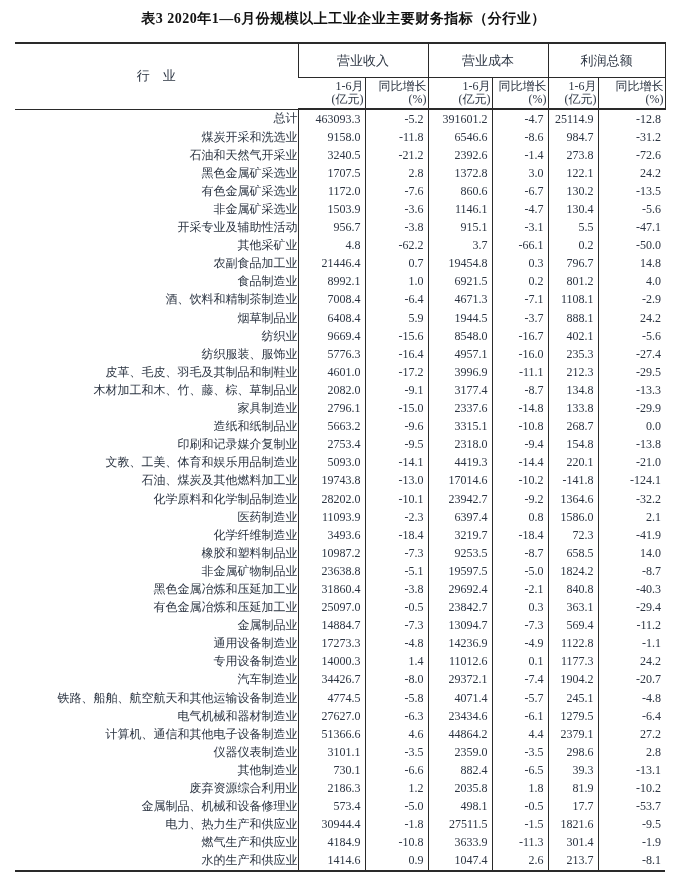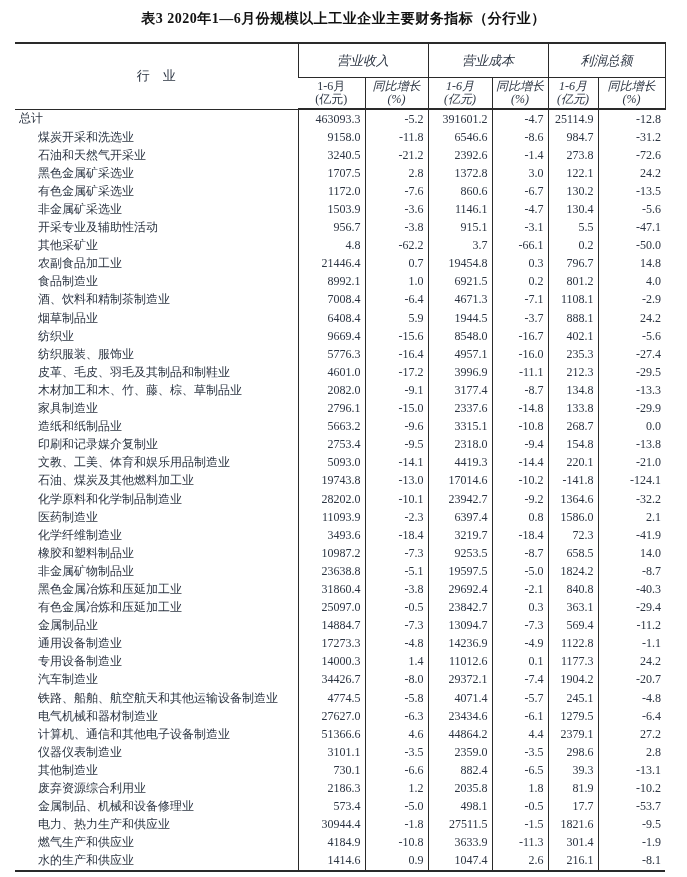--- a/index.html
+++ b/index.html
@@ -25,37 +25,37 @@
     border-top:2px solid var(--border);
     border-bottom:2px solid var(--border);
     font-size:12px;color:var(--text);
   }
   table.fin th{font-weight:normal;}
   thead tr.group th{
     height:31px;text-align:center;vertical-align:middle;
     font-size:13px;border-bottom:1px solid var(--border);
   }
   thead tr.sub th{
-    height:28px;text-align:center;vertical-align:middle;
+    height:28px;text-align:right;vertical-align:middle;
     font-size:12px;line-height:13px;
     border-bottom:2px solid var(--border);
   }
   th.industry-h{
     text-align:center;vertical-align:middle;
     font-size:13px;white-space:pre;
     border-bottom:2px solid var(--border);
   }
-  thead th+th{border-left:1px solid var(--border);font-style:italic;}
+  thead th+th{border-left:1px solid var(--border);}
   thead th.rightmost{border-right:1px solid var(--border);}
   tbody td{
     height:18.1px;padding:0;vertical-align:middle;
     overflow:hidden;white-space:nowrap;
   }
   tbody td+td{border-left:1px solid var(--border);}
-  td.industry{text-align:left;padding-left:4px;}
+  td.industry{text-align:right;padding-left:4px;}
   td.industry.indent{padding-left:23px;}
   td.num{text-align:right;padding-right:4px;}
   .note{
     margin:4px 0 0 18px;
     font-size:11.5px;font-style:italic;color:#333333;
     letter-spacing:0.5px;
   }
 </style>
 </head>
 <body>
@@ -476,20 +476,20 @@
           <td class="num">-11.3</td>
           <td class="num">301.4</td>
           <td class="num">-1.9</td>
         </tr>
         <tr>
           <td class="industry indent">水的生产和供应业</td>
           <td class="num">1414.6</td>
           <td class="num">0.9</td>
           <td class="num">1047.4</td>
           <td class="num">2.6</td>
-          <td class="num">216.1</td>
+          <td class="num">213.7</td>
           <td class="num">-8.1</td>
         </tr>
       </tbody>
   </table>
 
   <div class="note">注：本表部分指标存在总计不等于分项之和情况，是数据四舍五入所致，未作机械调整。</div>
 </div>
 
 </body></html>

